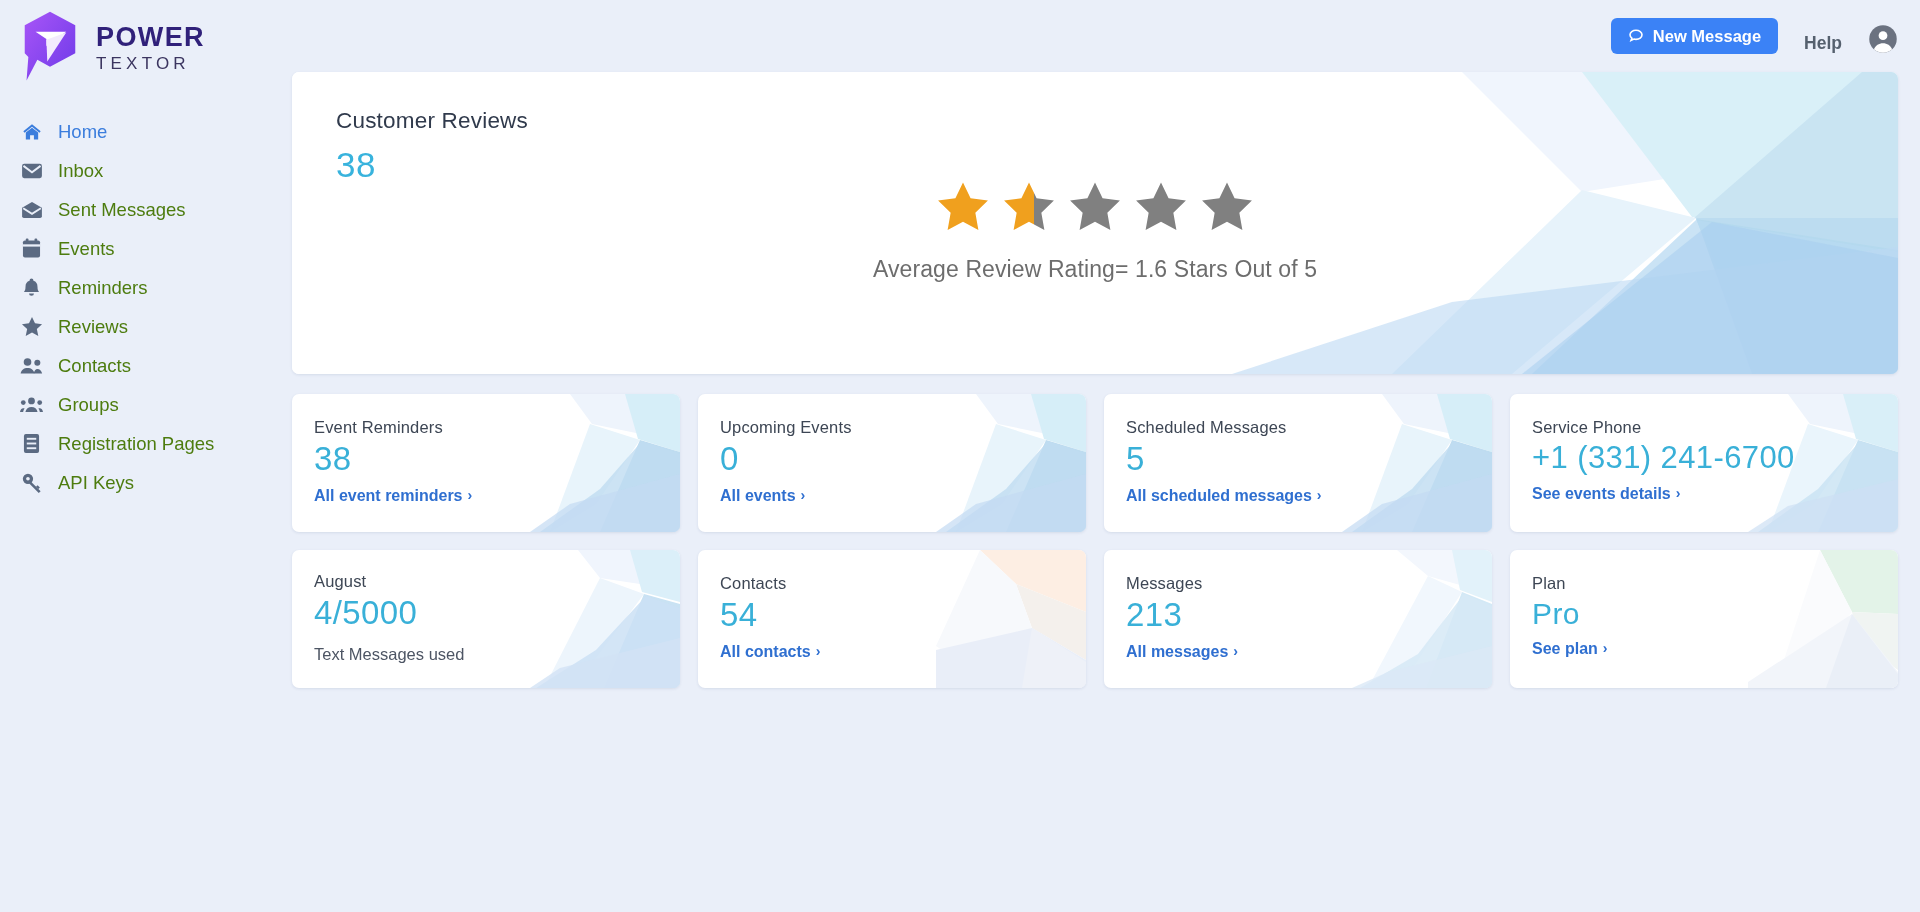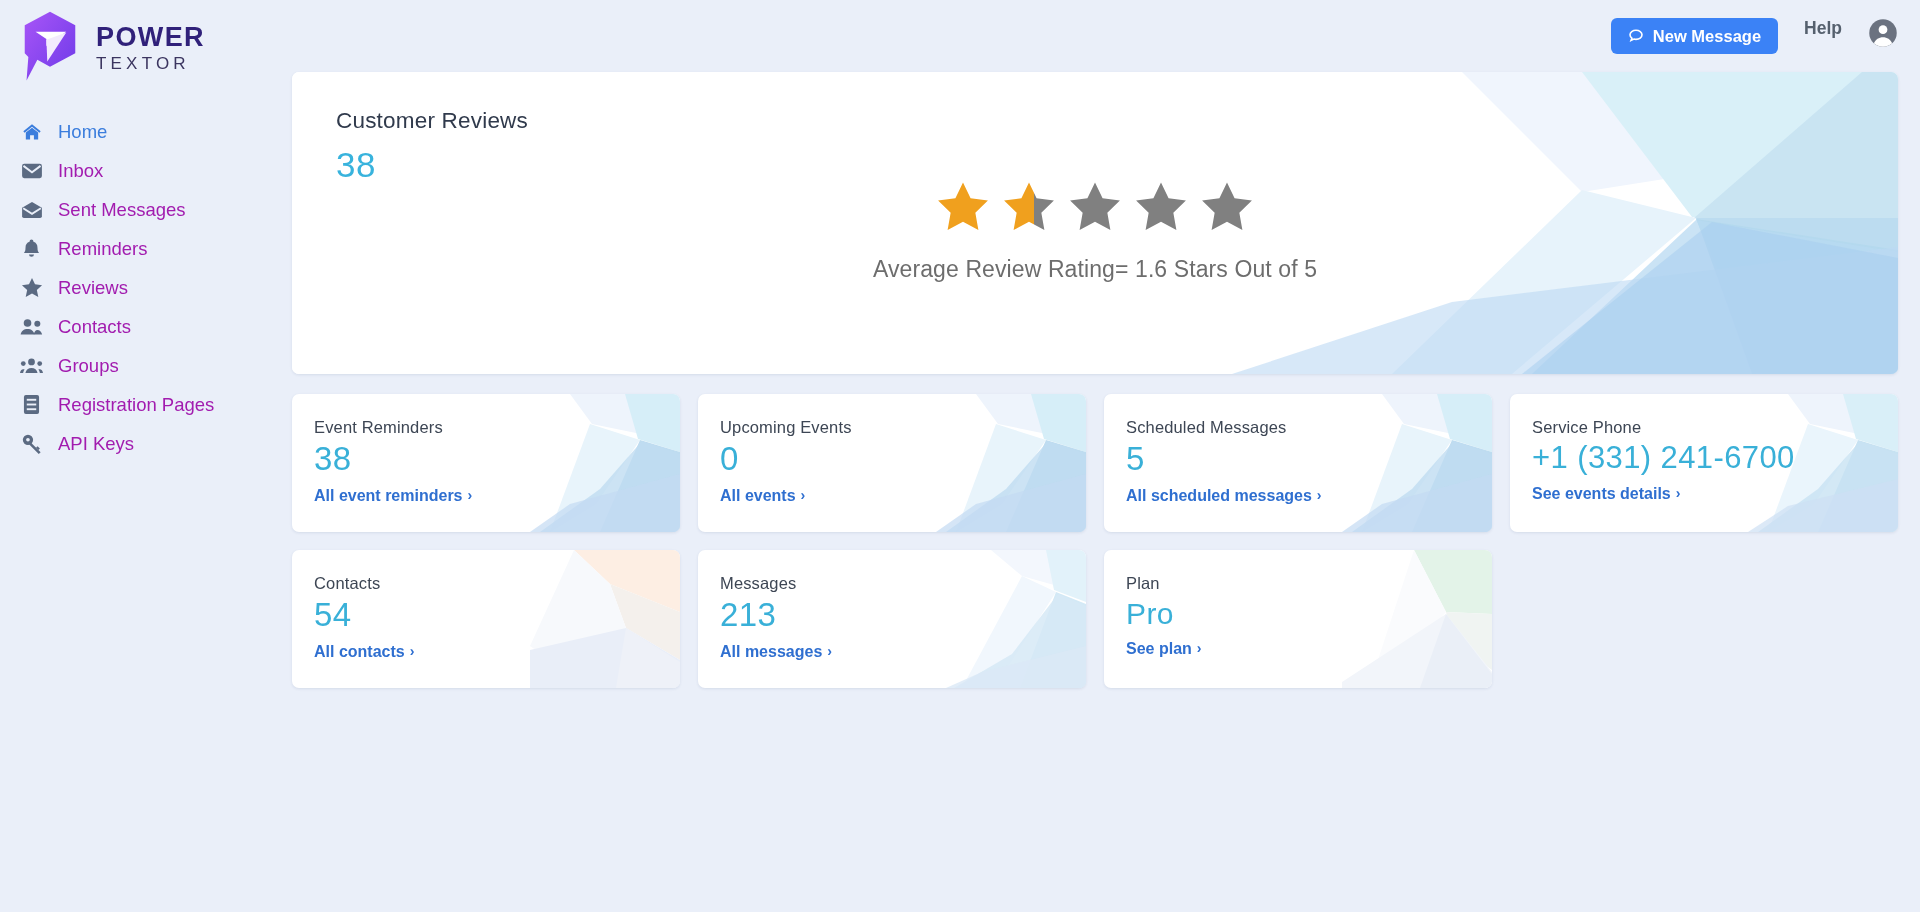--- a/index.html
+++ b/index.html
@@ -14,21 +14,21 @@
   
   .header {
     position: absolute; top: 0; left: 0;
     width: 1920px; height: 72px;
     display: flex; align-items: center;
     padding: 0 22px 0 0;
     z-index: 30;
   }
   .header-right {
     margin-left: auto;
-    display: flex; align-items: flex-start; gap: 26px;
+    display: flex; align-items: flex-end; gap: 26px;
   }
   .new-msg-btn {
     display: flex; align-items: center; gap: 9px;
     background: #3b82f6; color: #ffffff;
     border: none; border-radius: 6px;
     height: 36px; padding: 0 17px;
     font-size: 16.5px; font-weight: bold;
     font-family: "Liberation Sans", sans-serif;
     cursor: pointer; white-space: nowrap;
   }
@@ -58,21 +58,21 @@
 
   
   .sidebar {
     position: absolute; top: 104px; left: 0;
     width: 292px; padding-top: 8px;
     z-index: 20;
   }
   .nav-item {
     display: flex; align-items: center; gap: 15px;
     height: 39px; padding-left: 20px;
-    color: #a21caf; font-size: 18.5px;
+    color: #4d7c0f; font-size: 18.5px;
     cursor: pointer; text-decoration: none;
   }
   .nav-item.active { color: #3b7ddd; }
   .nav-item .nav-icon {
     width: 23px; height: 23px;
     display: flex; align-items: center; justify-content: center;
     flex: 0 0 23px;
   }
   .nav-item .nav-icon svg { display: block; }
 
@@ -221,20 +221,31 @@
     <span class="nav-icon">
       <svg width="22" height="18" viewBox="0 0 24 20" fill="#5b6a82">
         <path d="M1 7.5 12 1l11 6.5V17a2 2 0 0 1-2 2H3a2 2 0 0 1-2-2z"></path>
         <path d="M2.2 8 12 14.2 21.8 8" stroke="#eaeff9" stroke-width="2.1" fill="none"></path>
       </svg>
     </span>
     <span>Sent Messages</span>
   </a>
 
 
+  <a class="nav-item">
+    <span class="nav-icon">
+      <svg width="19" height="21" viewBox="0 0 20 22" fill="#5b6a82">
+        <rect x="1" y="2.5" width="18" height="18" rx="2"></rect>
+        <rect x="1" y="6.6" width="18" height="2.4" fill="#eaeff9"></rect>
+        <rect x="4" y="0.5" width="2.8" height="4" rx="1"></rect>
+        <rect x="13.2" y="0.5" width="2.8" height="4" rx="1"></rect>
+      </svg>
+    </span>
+    <span>Events</span>
+  </a>
 
   <a class="nav-item">
     <span class="nav-icon">
       <svg width="19" height="21" viewBox="0 0 20 22" fill="#5b6a82">
         <path d="M10 1.4a2 2 0 0 1 2 2v.5c3 .8 4.3 3.1 4.3 6.3 0 3.6.9 4.6 1.7 5.6H2c.8-1 1.7-2 1.7-5.6 0-3.2 1.3-5.5 4.3-6.3v-.5a2 2 0 0 1 2-2z"></path>
         <path d="M7.4 17.2h5.2a2.6 2.6 0 0 1-5.2 0z"></path>
       </svg>
     </span>
     <span>Reminders</span>
   </a>
@@ -430,20 +441,37 @@
         <a class="stat-link">
           <span>See events details</span>
           <span class="chev">›</span>
         </a>
       </div>
     </div>
   </section>
 
   <section class="stat-row">
 
+    <div class="card stat-card tall">
+      <div class="card-deco">
+        <svg width="150" height="138" viewBox="0 0 150 138" preserveAspectRatio="none">
+          <polygon points="48,0 150,0 150,40 70,28" fill="#f0f5fd"></polygon>
+          <polygon points="100,0 150,0 150,52 112,42" fill="#dbeff9"></polygon>
+          <polygon points="70,28 114,44 60,116 14,138" fill="#edf5fc"></polygon>
+          <polygon points="114,44 150,54 150,138 74,138" fill="#c9e2f3"></polygon>
+          <polygon points="6,138 66,100 116,46 150,58 150,138" fill="#cbe1f4" opacity="0.85"></polygon>
+          <polygon points="30,118 150,88 150,138 0,138" fill="#d2e2f5" opacity="0.8"></polygon>
+        </svg>
+      </div>
+      <div class="card-body">
+        <div class="stat-label">August</div>
+        <div class="stat-value">4/5000</div>
+        <div class="stat-sub">Text Messages used</div>
+      </div>
+    </div>
 
     <div class="card stat-card">
       <div class="card-deco">
         <svg width="150" height="138" viewBox="0 0 150 138" preserveAspectRatio="none">
           <polygon points="44,0 150,0 150,62 80,34" fill="#fdeee3"></polygon>
           <polygon points="80,34 150,62 150,110 96,78" fill="#f4f0ec"></polygon>
           <polygon points="44,0 80,34 96,78 20,110 0,96" fill="#f7f9fc"></polygon>
           <polygon points="0,100 96,78 150,110 150,138 0,138" fill="#e9eef8"></polygon>
           <polygon points="96,78 150,112 150,138 86,138" fill="#eef1f8"></polygon>
         </svg>

